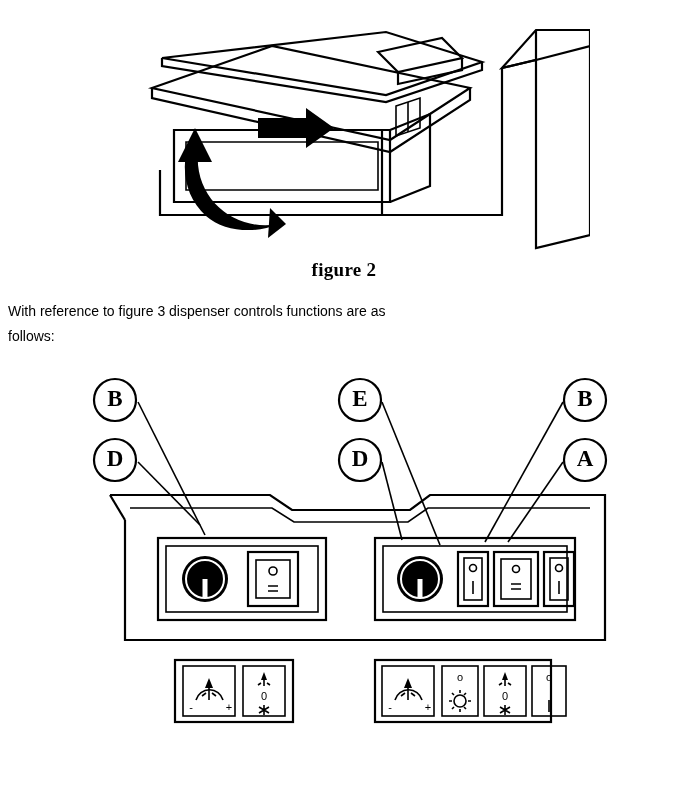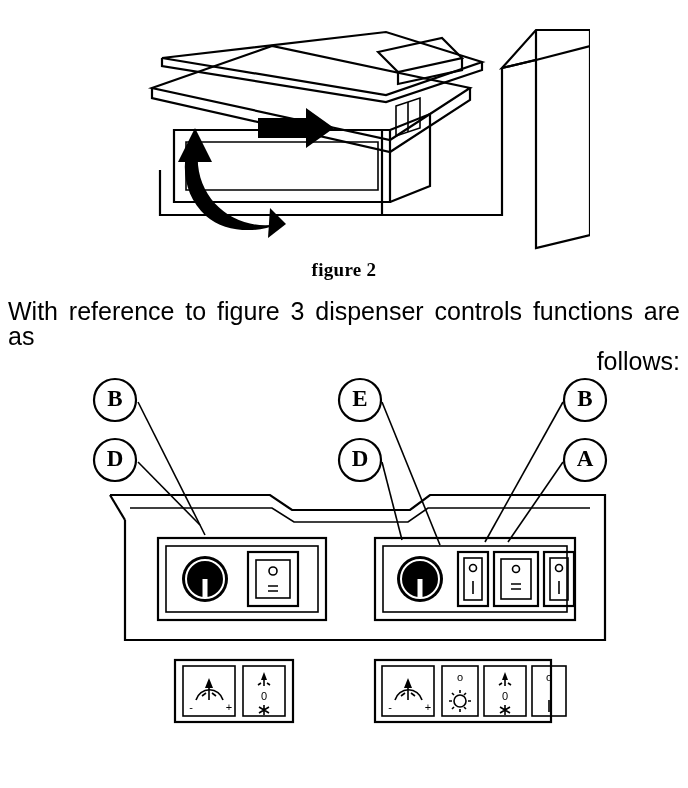--- a/index.html
+++ b/index.html
@@ -30,26 +30,26 @@
     letter-spacing: 0.3px;
   }
   #fig2-caption { top: 259px; left: 0; }
   #fig3-caption { top: 755px; left: 0; }
 
   #body-text {
     position: absolute;
     top: 299px;
     left: 8px;
     width: 672px;
-    font-size: 25px;
+    font-size: 14px;
     line-height: 25px;
     text-align: justify;
     text-justify: inter-word;
   }
-  #body-text .line2 { display: block; text-align: right; }
+  #body-text .line2 { display: block; text-align: left; }
 
   svg { display: block; }
   .fig-svg {
     position: absolute;
   }
   #fig2-svg { top: 10px; left: 90px; }
   #fig3-svg { top: 370px; left: 30px; }
 
   .st0 { fill: none; stroke: #000; stroke-width: 2.2; }
   .st-thin { fill: none; stroke: #000; stroke-width: 1.6; }

